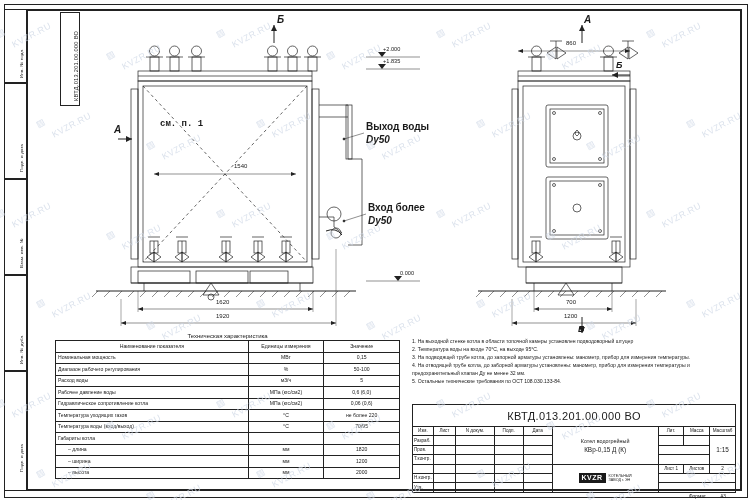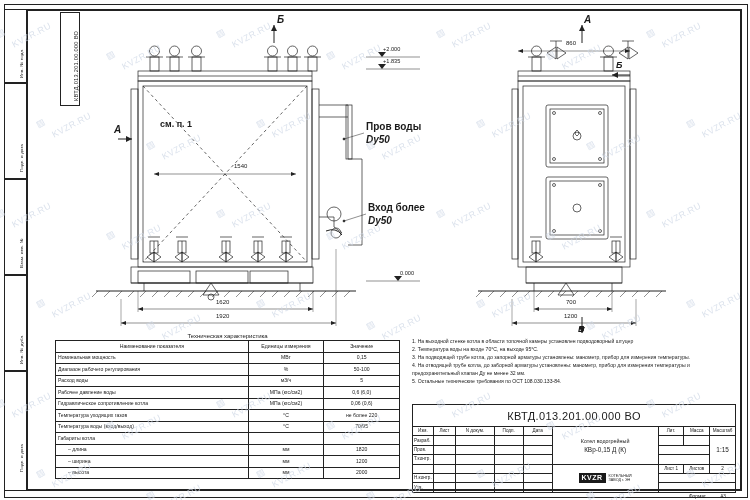--- a/index.html
+++ b/index.html
@@ -298,22 +298,22 @@
       <path d="M586 66 l6 -3 l0 6 z" fill="#222" stroke="none"></path>
     </g>
   </svg>
 
   <div class="lbl lbl-b lbl-it" style="left:277px;top:14px;font-size:10px;">Б</div>
   <div class="lbl lbl-b lbl-it" style="left:114px;top:124px;font-size:10px;">А</div>
   <div class="lbl lbl-b lbl-it" style="left:584px;top:14px;font-size:10px;">А</div>
   <div class="lbl lbl-b lbl-it" style="left:616px;top:60px;font-size:9px;">Б</div>
   <div class="lbl lbl-b lbl-it" style="left:578px;top:324px;font-size:9px;">Б</div>
 
-  <div class="lbl lbl-b" style="left:160px;top:119px;font-size:9px;">см. п. 1</div>
-  <div class="lbl lbl-b" style="left:366px;top:121px;font-size:10px;">Пров воды</div>
+  <div class="lbl lbl-b" style="left:160px;top:119px;font-size:9px;font-family:Liberation Mono, monospace;">см. п. 1</div>
+  <div class="lbl lbl-b" style="left:366px;top:121px;font-size:10px;">Выход воды</div>
   <div class="lbl lbl-b lbl-it" style="left:366px;top:134px;font-size:10px;">Dy50</div>
   <div class="lbl lbl-b" style="left:368px;top:202px;font-size:10px;">Вход более</div>
   <div class="lbl lbl-b lbl-it" style="left:368px;top:215px;font-size:10px;">Dy50</div>
 
   <div class="lbl" style="left:383px;top:46px;font-size:5.6px;">+2.000</div>
   <div class="lbl" style="left:383px;top:58px;font-size:5.6px;">+1.835</div>
   <div class="lbl" style="left:400px;top:270px;font-size:5.6px;">0.000</div>
 
   <div class="lbl" style="left:234px;top:163px;font-size:6px;">1540</div>
   <div class="lbl" style="left:216px;top:299px;font-size:6px;">1620</div>

